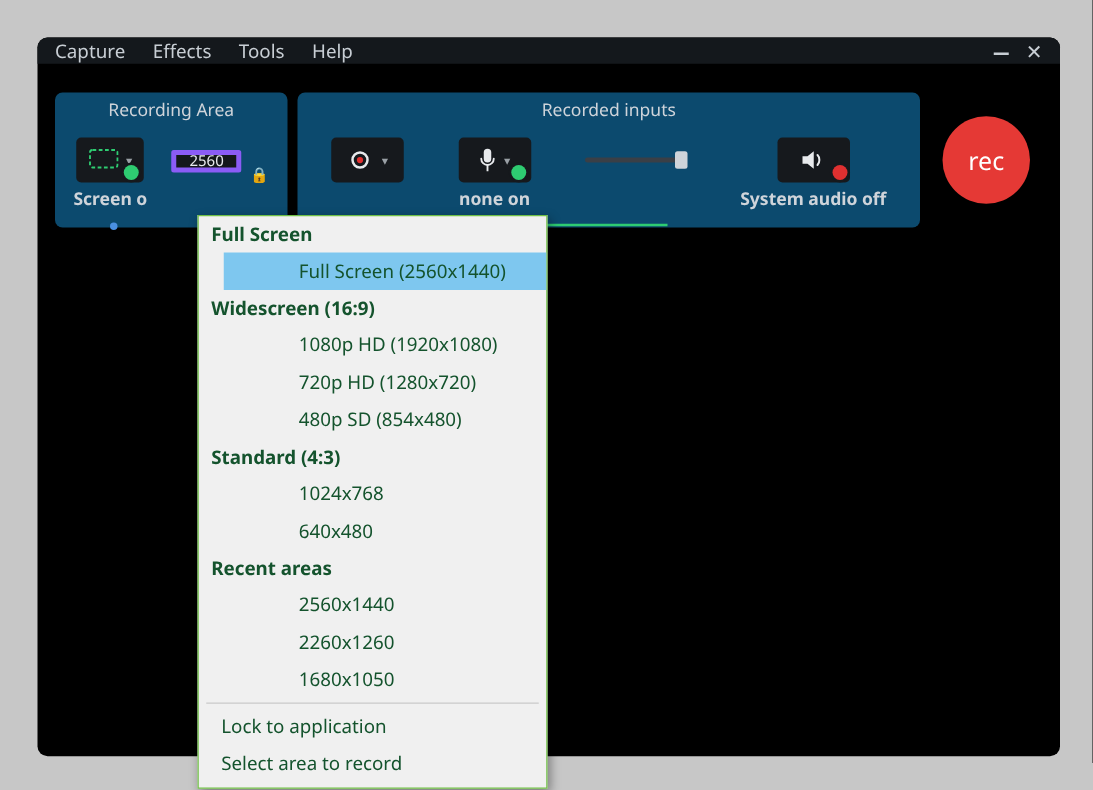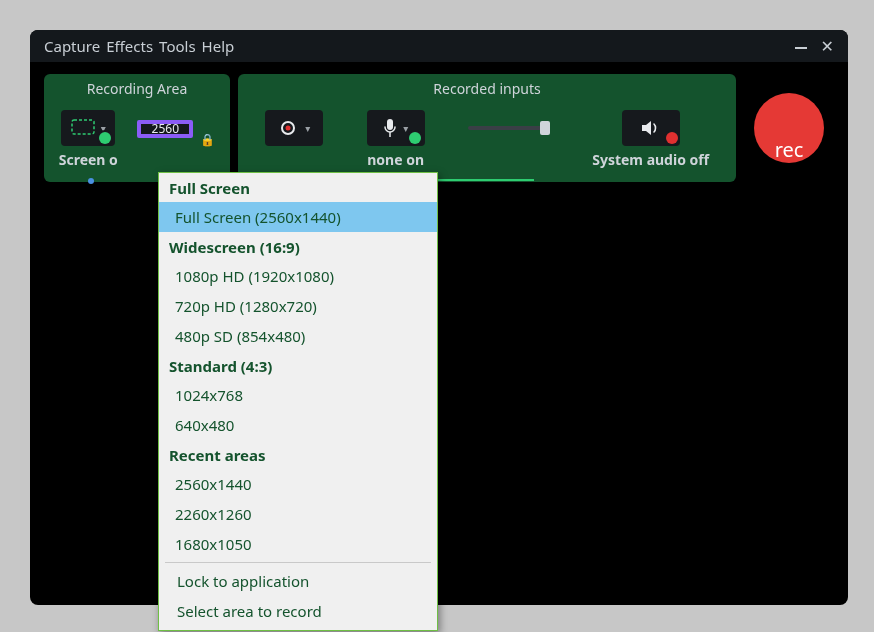--- a/index.html
+++ b/index.html
@@ -9,42 +9,42 @@
     position: absolute;
     left: 30px; top: 30px;
     width: 818px; height: 575px;
     background: #000;
     border-radius: 8px;
   }
 
   .menubar {
     display: flex;
     align-items: center;
-    height: 32px;
+    height: 21px;
     padding: 0 14px;
     background: #14181c;
     border-radius: 8px 8px 0 0;
     color: #c8ced4;
     font-size: 15px;
-    gap: 6px;
+    gap: 22px;
   }
   .menubar .menuitem { cursor: default; }
   .winctrl { margin-left: auto; display: flex; gap: 14px; align-items: center; color: #c8ced4; }
   .winctrl .dash { width: 12px; height: 2px; background: #c8ced4; display: inline-block; position: relative; top: 2px;}
   .winctrl .x { font-size: 16px; line-height: 1; }
 
   .toolbar {
     position: absolute; left: 14px; top: 44px;
     width: 790px; height: 108px;
     display: flex; gap: 8px;
     align-items: stretch;
   }
 
   .panel {
-    background: #14532d;
+    background: #0c4a6e;
     border-radius: 6px;
     display: flex; flex-direction: column;
   }
   .panel-header {
     text-align: center;
     color: #cfd4da;
     font-size: 14px;
     padding: 5px 0 2px 0;
     font-weight: 400;
   }
@@ -89,21 +89,21 @@
     background: #14181c; border: 4px solid #8b5cf6;
     color: #e8eaed; font-size: 12px; text-align: center;
     border-radius: 2px;
   }
   .lock-mini { color:#9aa0a6; font-size:12px; margin-left:3px;}
 
   .rec-button {
     width: 70px; height: 70px; border-radius: 50%;
     background: #e53935;
     color: #fff;
-    display: flex; align-items: flex-end; justify-content: center;
+    display: flex; align-items: center; justify-content: center;
     font-size: 20px;
     align-self: center;
     margin: 0 10px;
   }
 
   .slider {
     width: 80px; height: 4px; background: #3a3f46; border-radius:2px;
     position: relative;
   }
   .slider-thumb{
@@ -135,22 +135,23 @@
     box-shadow: 2px 3px 8px rgba(0,0,0,.4);
     font-size: 15px;
     color: #14532d;
     padding-bottom: 4px;
   }
   .dd-group {
     font-weight: 700;
     padding: 5px 10px 4px 10px;
   }
   .dd-item {
-    padding: 5px 10px 5px 16px;
+    padding: 5px 10px 5px 60px;
     cursor: default;
+    margin-left: 20px;
   }
   .dd-item.selected {
     background: #7ec7ef;
   }
   .dd-sep {
     height:1px; background:#c9c9c9; margin: 3px 6px;
   }
   .dd-action {
     padding: 5px 10px 5px 18px;
   }

